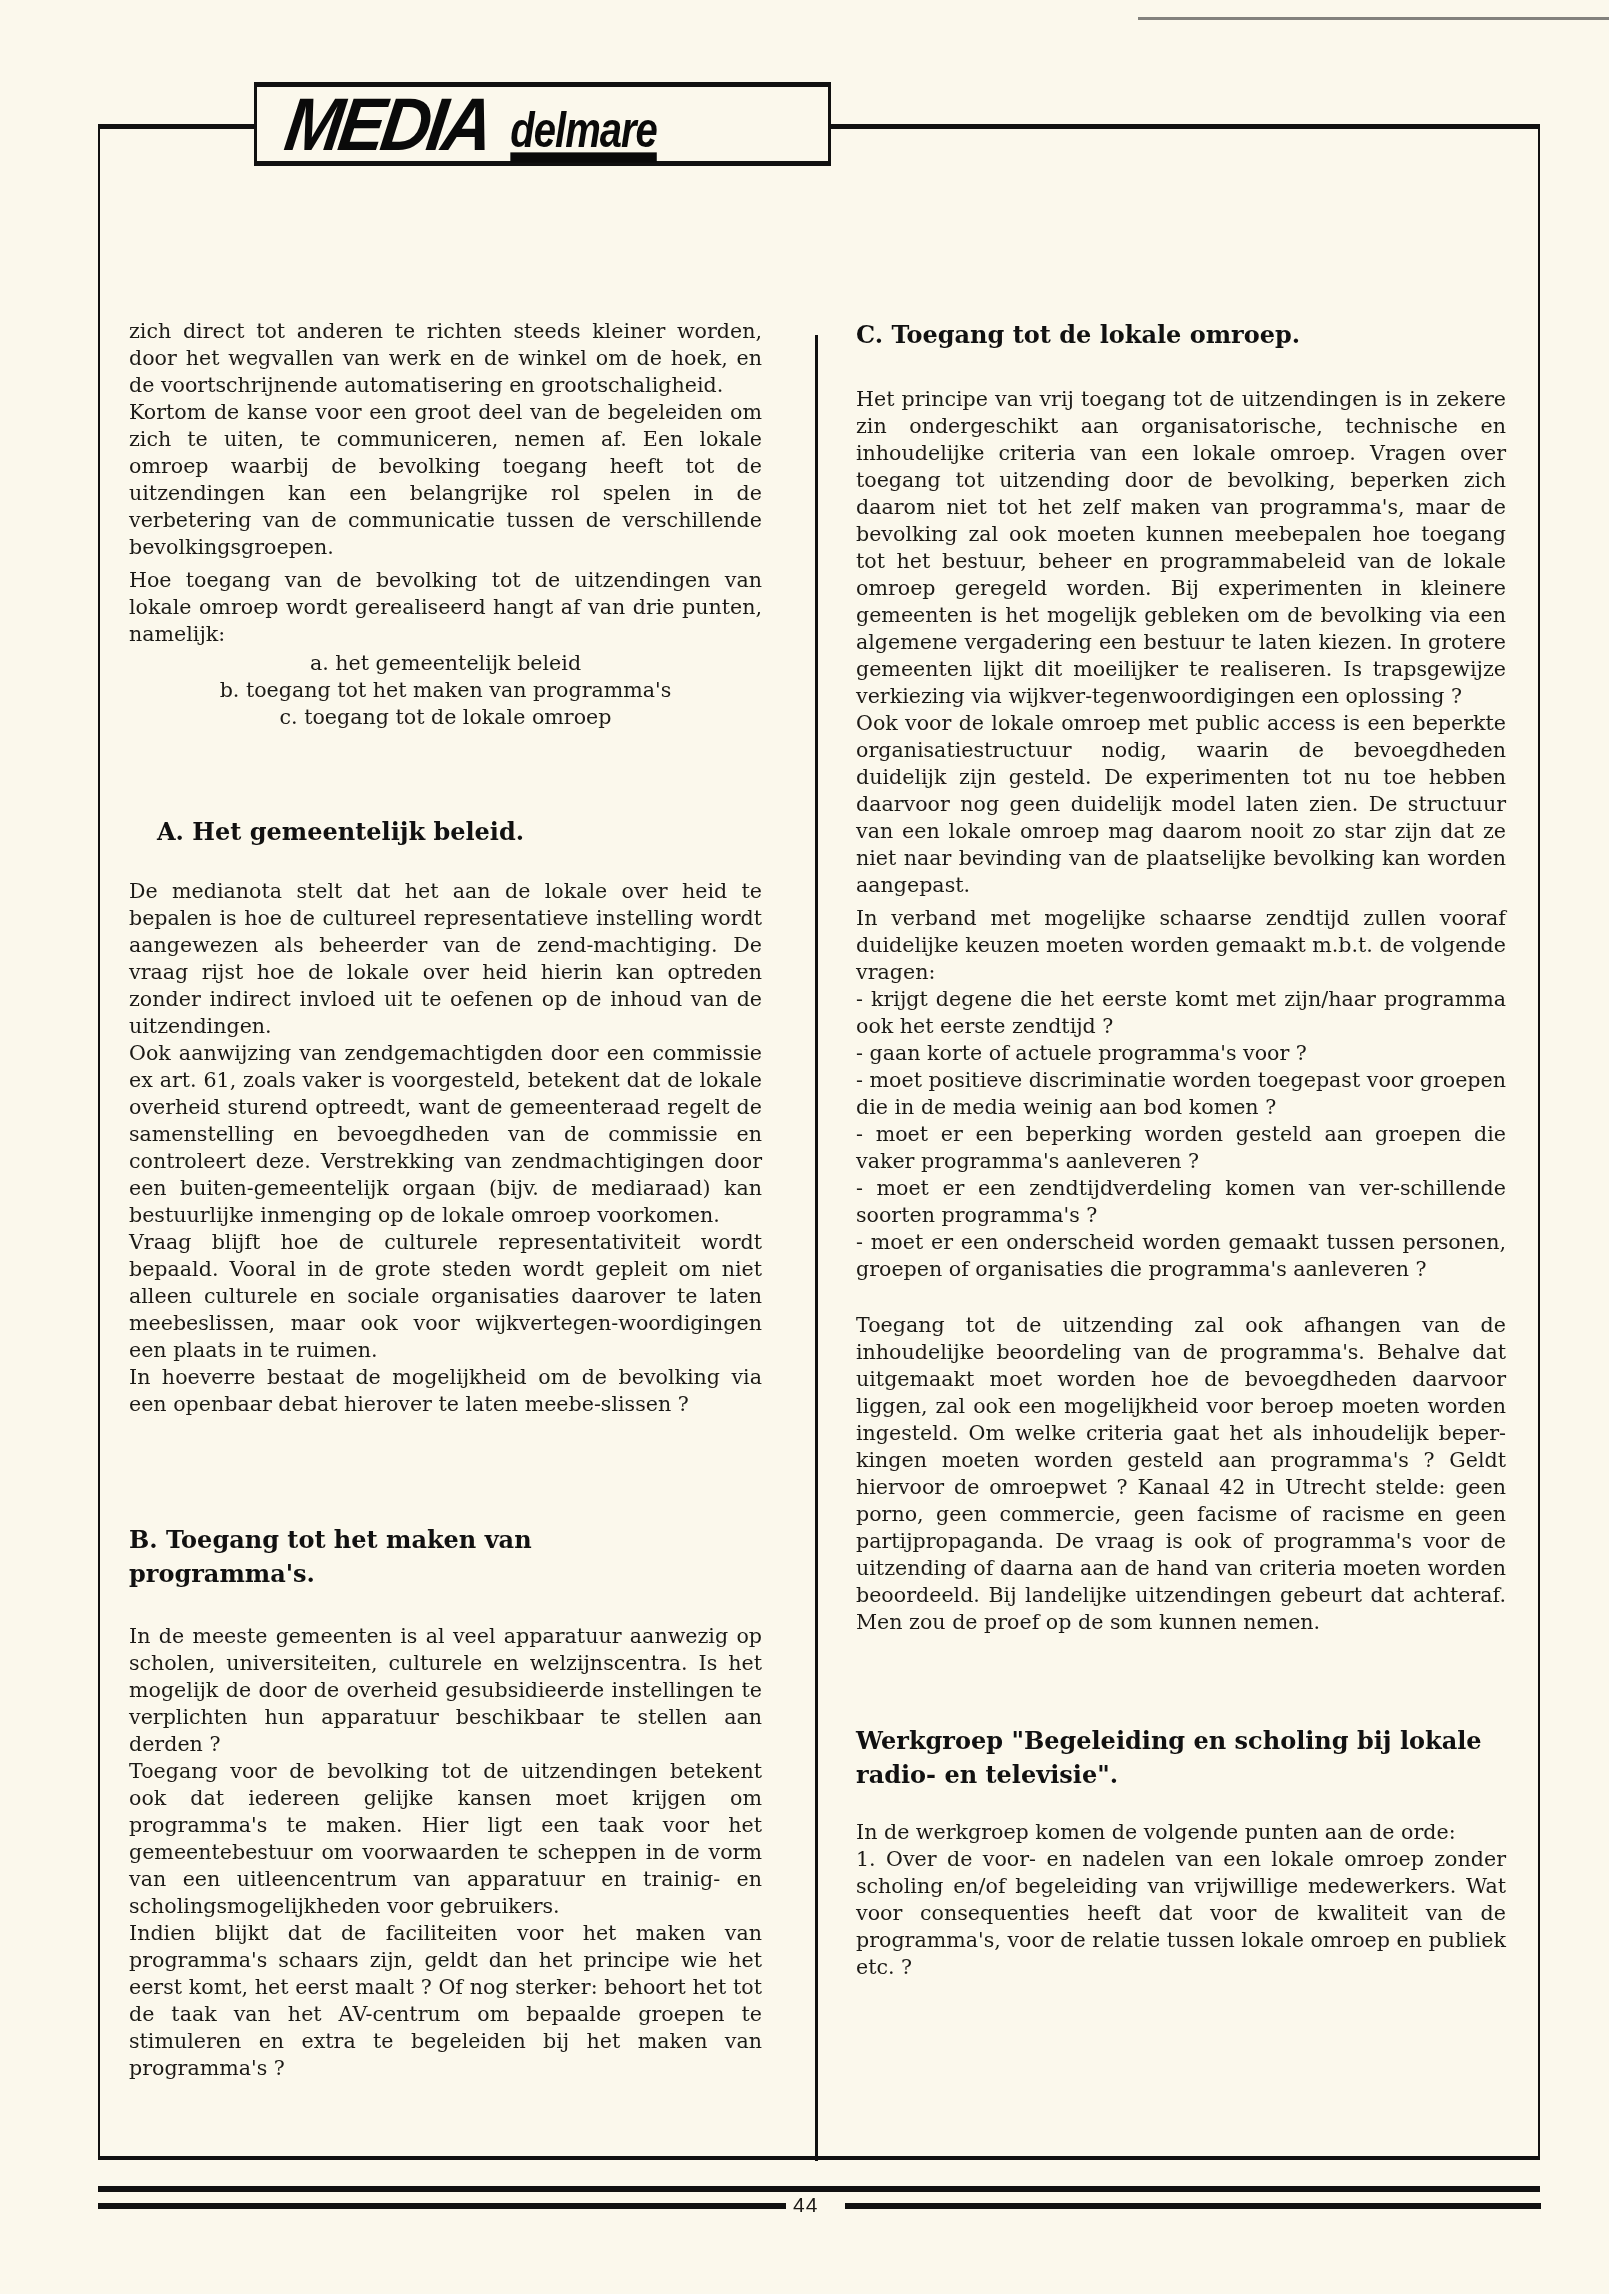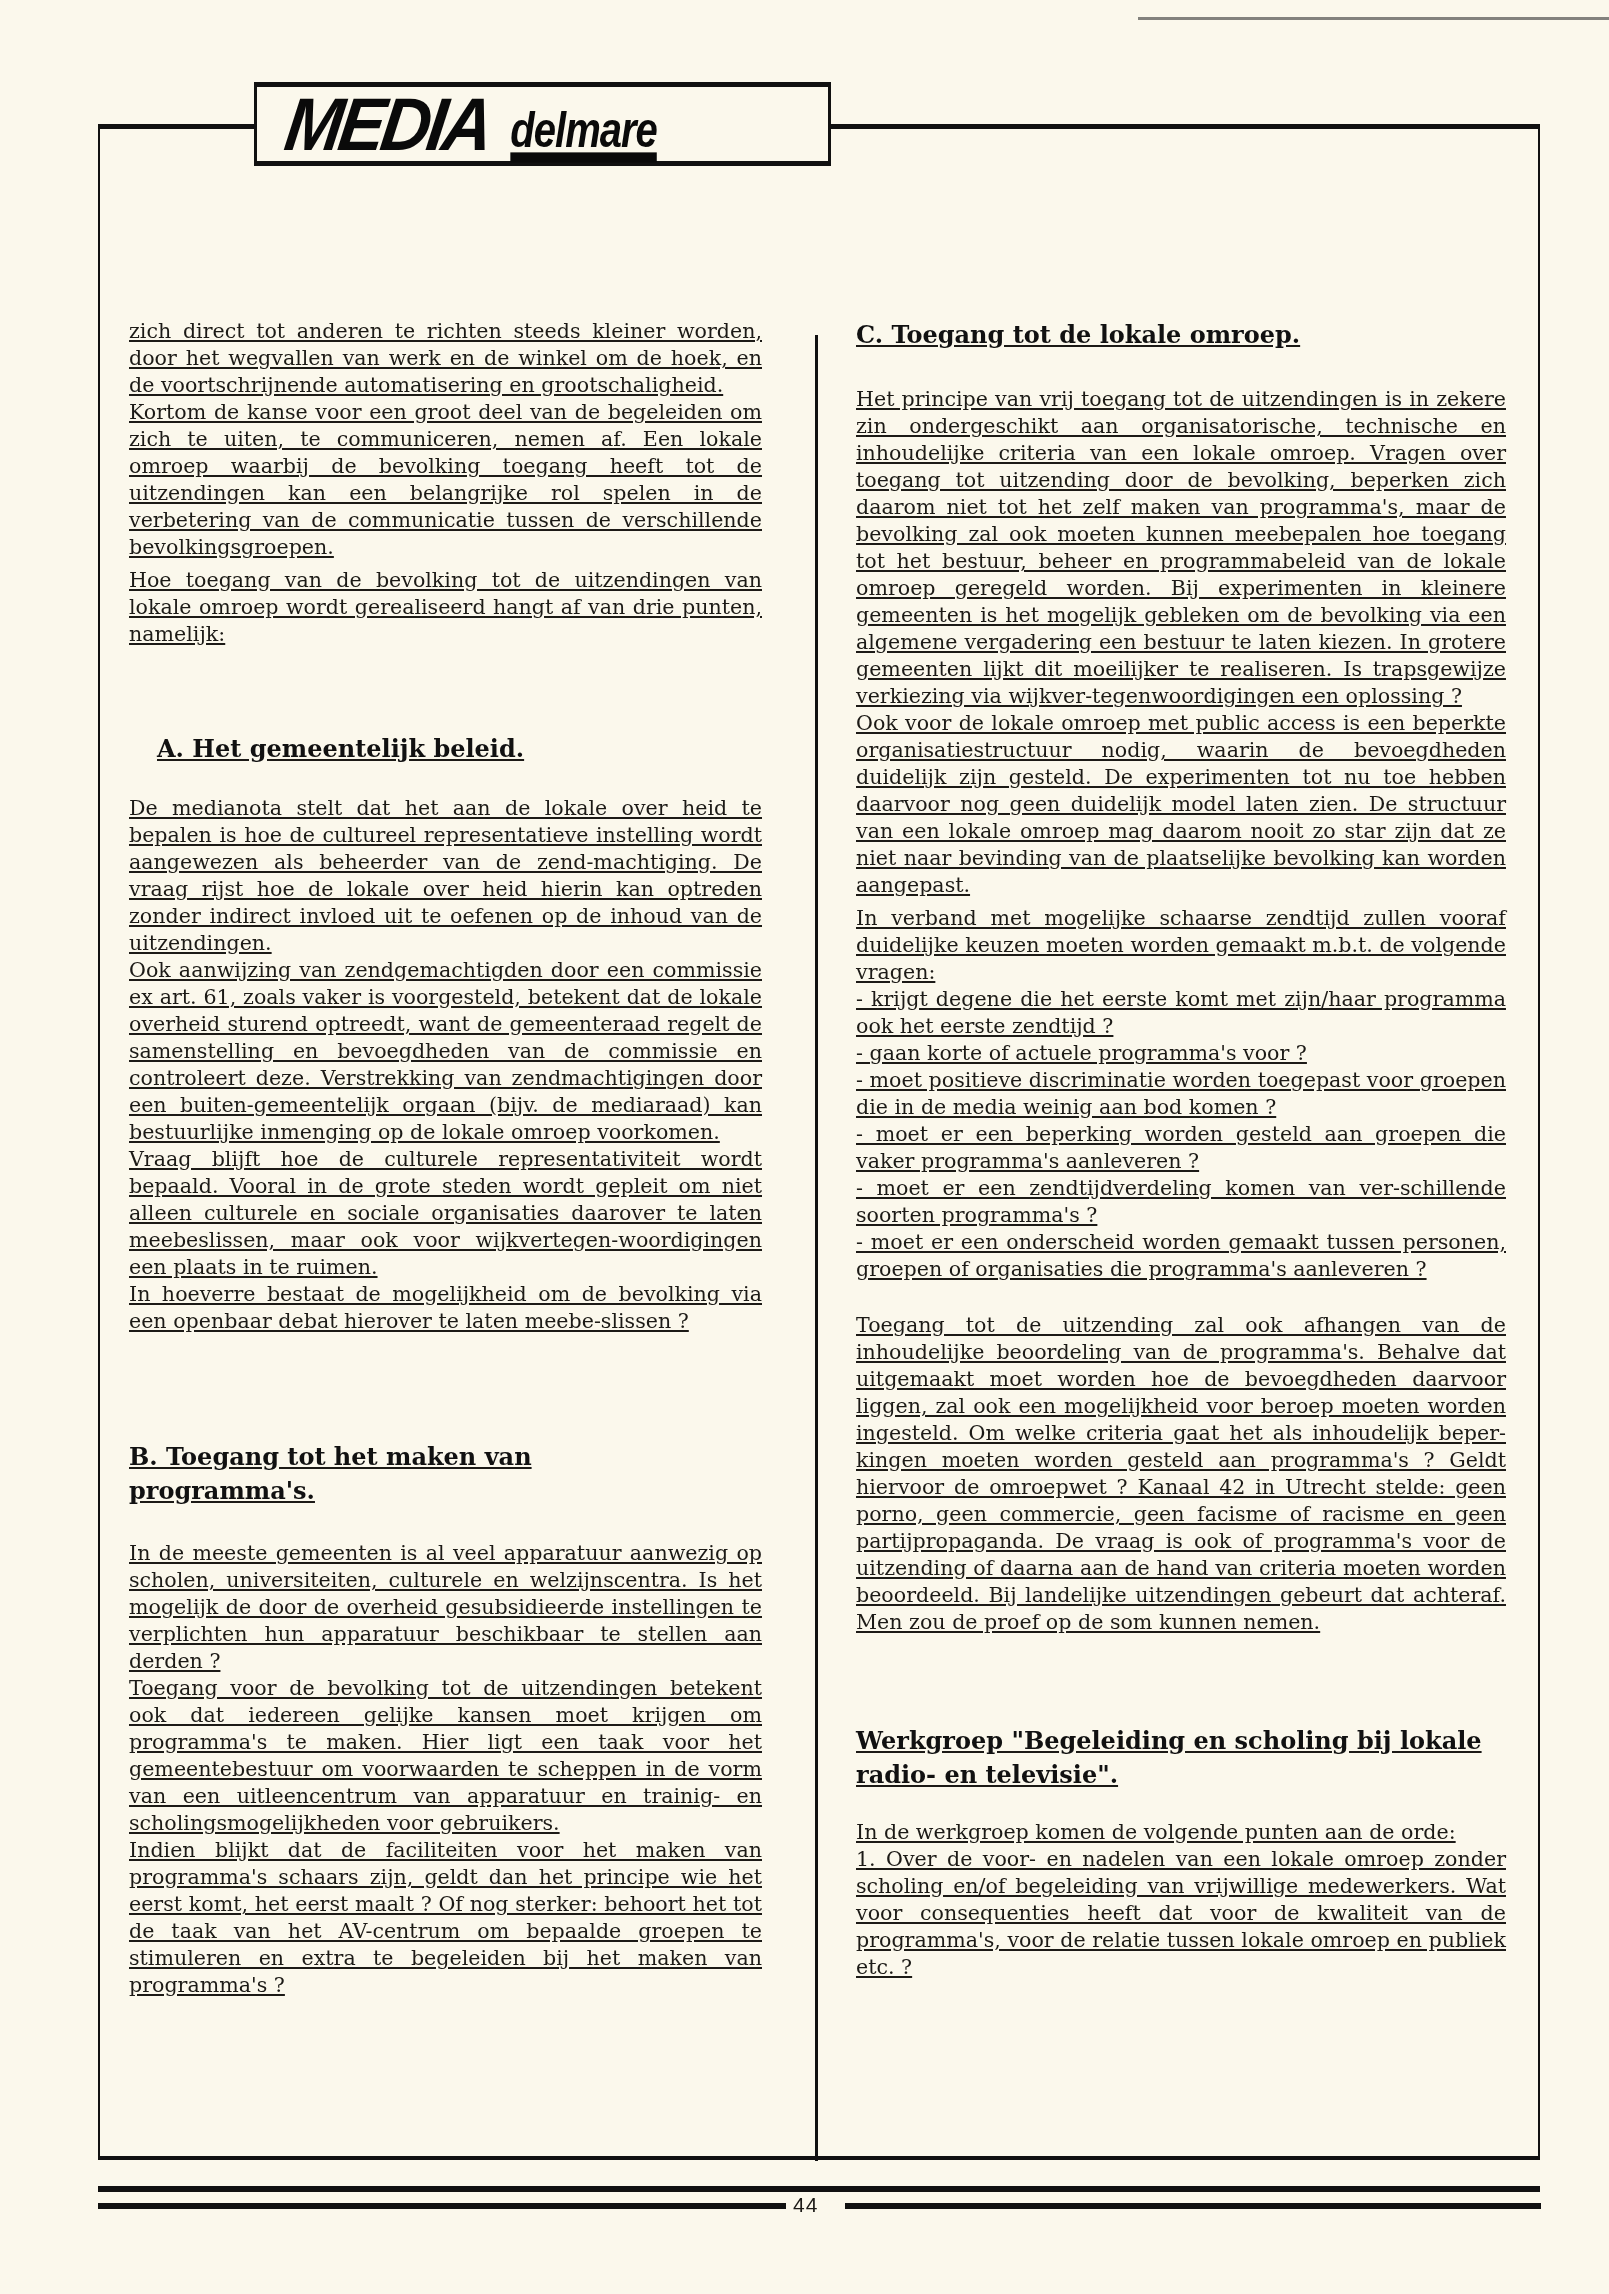--- a/index.html
+++ b/index.html
@@ -58,21 +58,20 @@
   }
   .col-divider {
     position: absolute; left: 815px; top: 335px;
     width: 2.9px; height: 1826px; background: #111;
   }
   .col {
     position: absolute;
     font-size: 20.6px;
     line-height: 27px;
     text-align: justify;
-    text-decoration: underline;
   }
   .col.left { left: 129px; top: 318px; width: 633px; }
   .col.right { left: 856px; top: 318px; width: 650px; }
   .col p { margin: 0; }
   .col p.gap { margin-top: 5.7px; }
   .col h2 {
     font-family: "DejaVu Serif", serif;
     font-weight: bold; font-size: 24px; line-height: 34px;
     margin: 0; text-align: left; color: #111;
   }
@@ -102,20 +101,25 @@
   <span class="logo-media">MEDIA</span>
   <span class="logo-sub">delmare</span>
 </div>
 
 <div class="col-divider"></div>
 
 <div class="col left">
   <p>zich direct tot anderen te richten steeds kleiner worden, door het wegvallen van werk en de winkel om de hoek, en de voortschrijnende automatisering en grootschaligheid.</p>
   <p>Kortom de kanse voor een groot deel van de begeleiden om zich te uiten, te communiceren, nemen af. Een lokale omroep waarbij de bevolking toegang heeft tot de uitzendingen kan een belangrijke rol spelen in de verbetering van de communicatie tussen de verschillende bevolkingsgroepen.</p>
   <p class="gap">Hoe toegang van de bevolking tot de uitzendingen van lokale omroep wordt gerealiseerd hangt af van drie punten, namelijk:</p>
+  <div class="center-list">
+    <div>a. het gemeentelijk beleid</div>
+    <div>b. toegang tot het maken van programma's</div>
+    <div>c. toegang tot de lokale omroep</div>
+  </div>
 
   <h2 style="margin-top:84px;margin-left:28px;">A. Het gemeentelijk beleid.</h2>
   <div style="height:29px;"></div>
   <p>De medianota stelt dat het aan de lokale over heid te bepalen is hoe de cultureel representatieve instelling wordt aangewezen als beheerder van de zend-machtiging. De vraag rijst hoe de lokale over heid hierin kan optreden zonder indirect invloed uit te oefenen op de inhoud van de uitzendingen.</p>
   <p>Ook aanwijzing van zendgemachtigden door een commissie ex art. 61, zoals vaker is voorgesteld, betekent dat de lokale overheid sturend optreedt, want de gemeenteraad regelt de samenstelling en bevoegdheden van de commissie en controleert deze. Verstrekking van zendmachtigingen door een buiten-gemeentelijk orgaan (bijv. de mediaraad) kan bestuurlijke inmenging op de lokale omroep voorkomen.</p>
   <p>Vraag blijft hoe de culturele representativiteit wordt bepaald. Vooral in de grote steden wordt gepleit om niet alleen culturele en sociale organisaties daarover te laten meebeslissen, maar ook voor wijkvertegen-woordigingen een plaats in te ruimen.</p>
   <p>In hoeverre bestaat de mogelijkheid om de bevolking via een openbaar debat hierover te laten meebe-slissen ?</p>
 
   <h2 style="margin-top:105px; width:497px;">B. Toegang tot het maken van programma's.</h2>
   <div style="height:32.5px;"></div>

